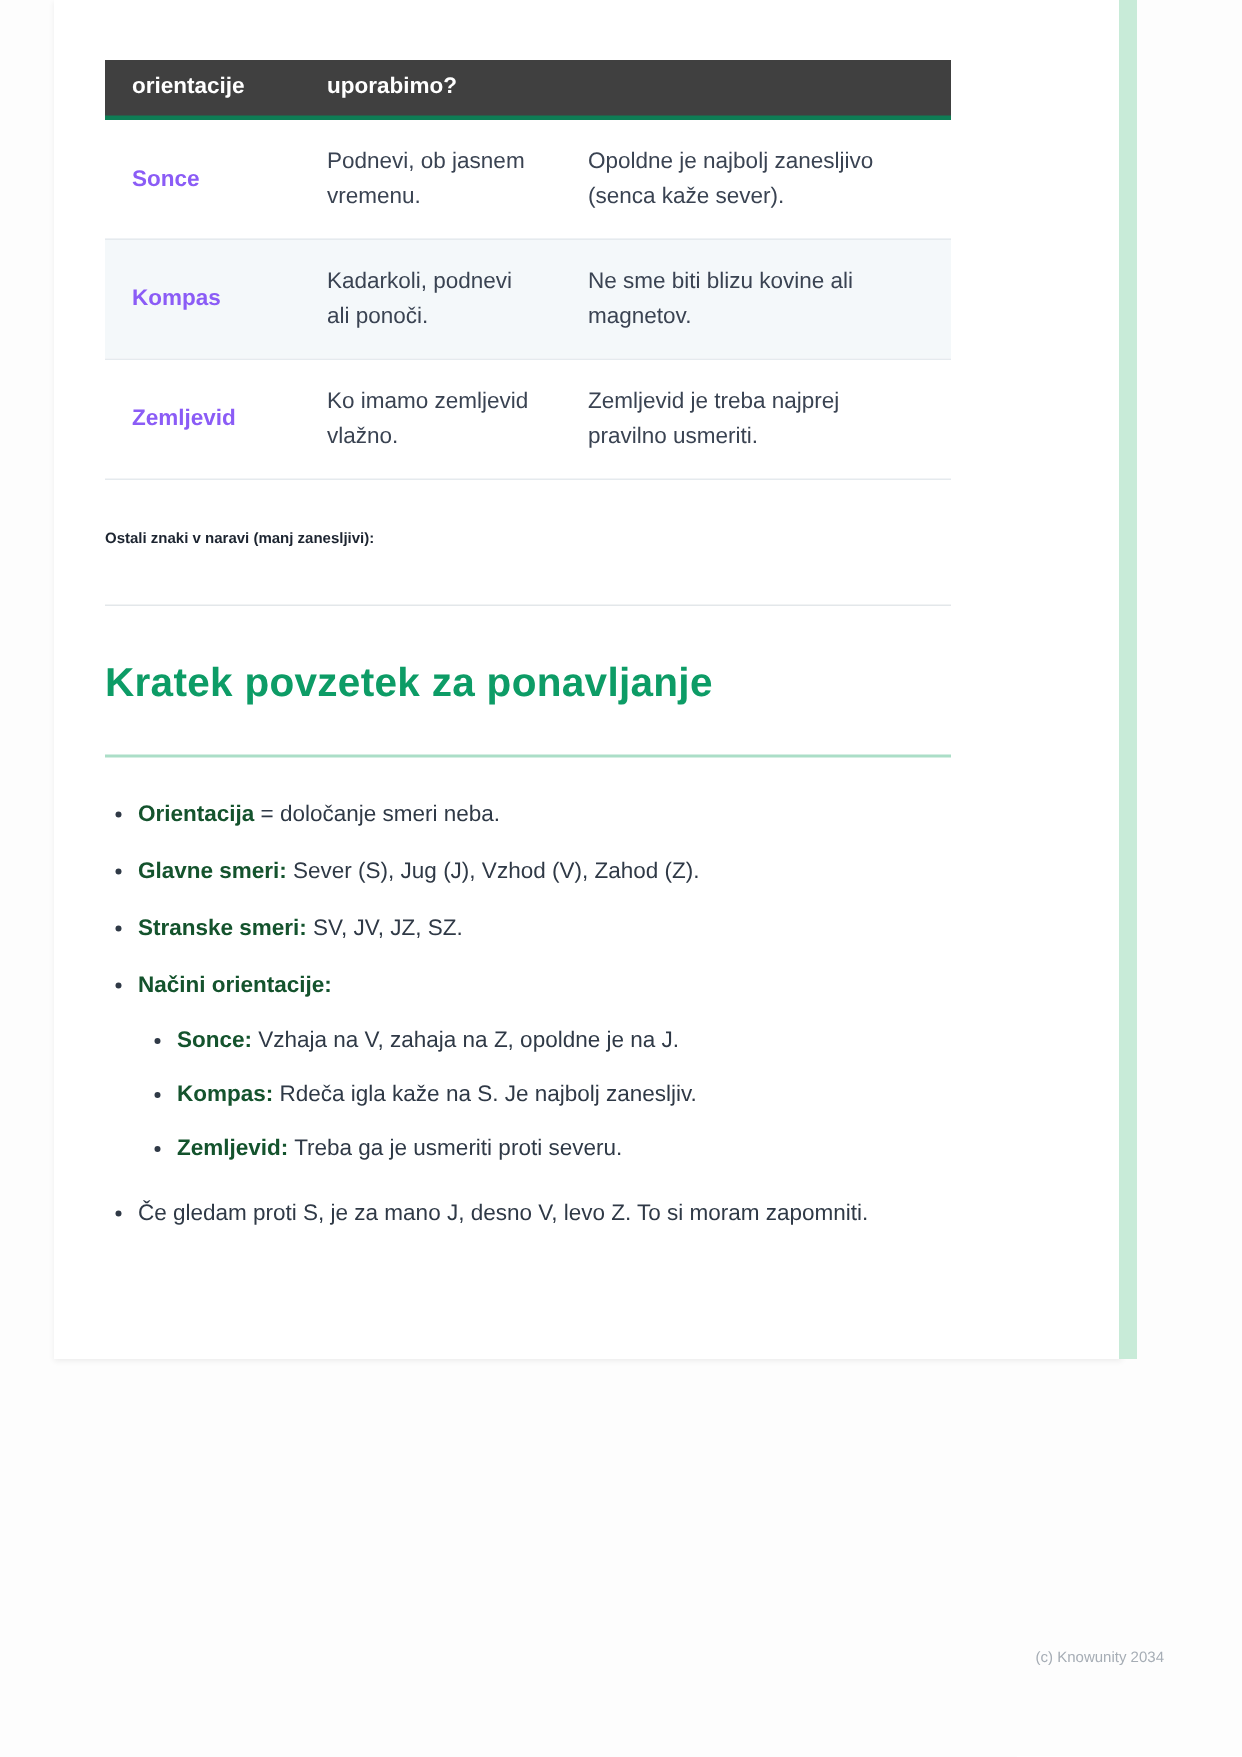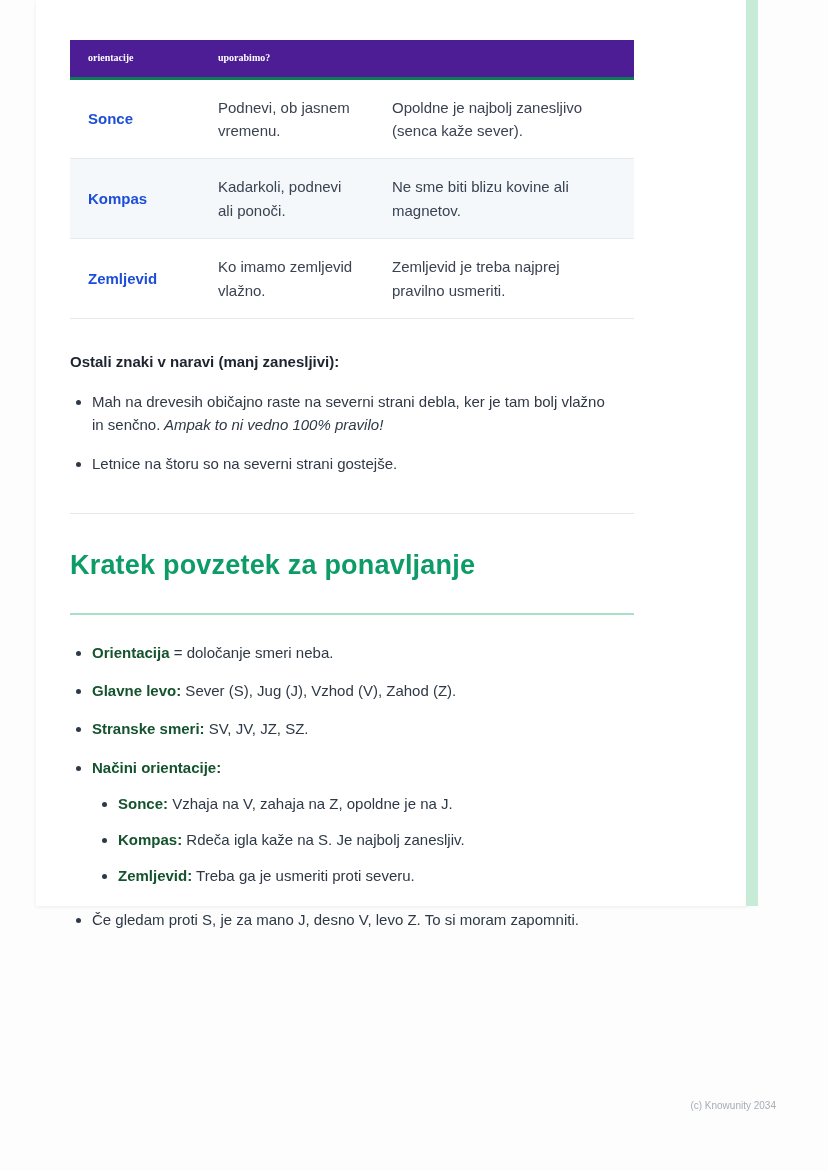--- a/index.html
+++ b/index.html
@@ -18,34 +18,33 @@
   }
   .side-strip {
     position:absolute; left:746px; top:0; width:12px; height:906px;
     background:#c8ebd8;
   }
   .content { padding:40px 0 0 34px; width:598px; }
 
   
   .info-table { border-collapse:collapse; width:564px; font-size:15px; color:#3a4352; table-layout:fixed; }
   .info-table th {
-    background:#4c1d95; color:#ffffff; font-weight:700; text-align:left;
+    background:#404040; color:#ffffff; font-weight:700; text-align:left;
     padding:9px 18px 11px; border-bottom:3px solid #0e7d55; height:38px; vertical-align:middle;
-    font-size:10px;
-    font-family:Liberation Serif, serif;
+    font-size:15px;
   }
   .info-table td {
     padding:16px 18px; border-bottom:1px solid #e5eaee; vertical-align:middle;
     line-height:1.55; height:80px; background:#ffffff;
   }
   .info-table tr.alt td { background:#f4f8fa; }
-  .info-table td.c1 { font-weight:700; color:#1d4ed8; }
+  .info-table td.c1 { font-weight:700; color:#8b5cf6; }
 
   
-  .signs-title { margin-top:34px; font-weight:700; font-size:15px; color:#1c2430; width:564px; }
+  .signs-title { margin-top:34px; font-weight:700; font-size:10px; color:#1c2430; width:564px; }
   ul.bullets { margin-top:20px; padding-left:22px; width:546px; list-style:disc; }
   ul.bullets > li { margin-bottom:15px; line-height:1.55; font-size:15px; }
   .italic { font-style:italic; }
 
   hr.divider { border:none; border-top:1px solid #e3e7ea; width:564px; margin-top:38px; }
 
   
   h1.summary-heading {
     margin-top:36px; width:564px;
     font-size:27px; font-weight:700; color:#0d9c66;
@@ -98,32 +97,28 @@
           <tr>
             <td class="c1">Zemljevid</td>
             <td>Ko imamo zemljevid vlažno.</td>
             <td>Zemljevid je treba najprej pravilno usmeriti.</td>
           </tr>
         </tbody>
       </table>
 
       <p class="signs-title">Ostali znaki v naravi (manj zanesljivi):</p>
 
-      <ul class="bullets">
-        <li><span>Mah na drevesih običajno raste na severni strani debla, ker je tam bolj vlažno in senčno.</span><span class="italic"> Ampak to ni vedno 100% pravilo!</span></li>
-        <li><span>Letnice na štoru so na severni strani gostejše.</span><span class="italic"></span></li>
-      </ul>
 
       <hr class="divider">
 
       <h1 class="summary-heading">Kratek povzetek za ponavljanje</h1>
 
       <ul class="summary">
         <li><span class="b">Orientacija</span><span> = določanje smeri neba.</span></li>
-        <li><span class="b">Glavne levo:</span><span> Sever (S), Jug (J), Vzhod (V), Zahod (Z).</span></li>
+        <li><span class="b">Glavne smeri:</span><span> Sever (S), Jug (J), Vzhod (V), Zahod (Z).</span></li>
         <li><span class="b">Stranske smeri:</span><span> SV, JV, JZ, SZ.</span></li>
         <li>
           <span class="b">Načini orientacije:</span><span></span>
           <ul class="sub">
             <li><span class="b">Sonce:</span><span> Vzhaja na V, zahaja na Z, opoldne je na J.</span></li>
             <li><span class="b">Kompas:</span><span> Rdeča igla kaže na S. Je najbolj zanesljiv.</span></li>
             <li><span class="b">Zemljevid:</span><span> Treba ga je usmeriti proti severu.</span></li>
           </ul>
         </li>
         <li class="final"><span>Če gledam proti S, je za mano J, desno V, levo Z. To si moram zapomniti.</span></li>

